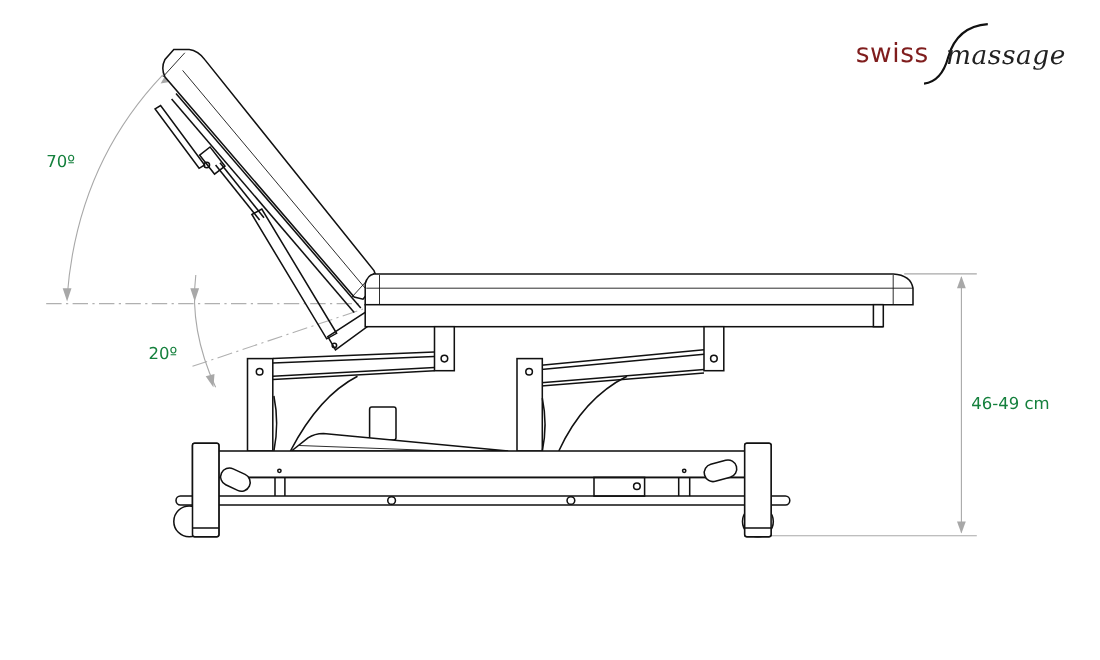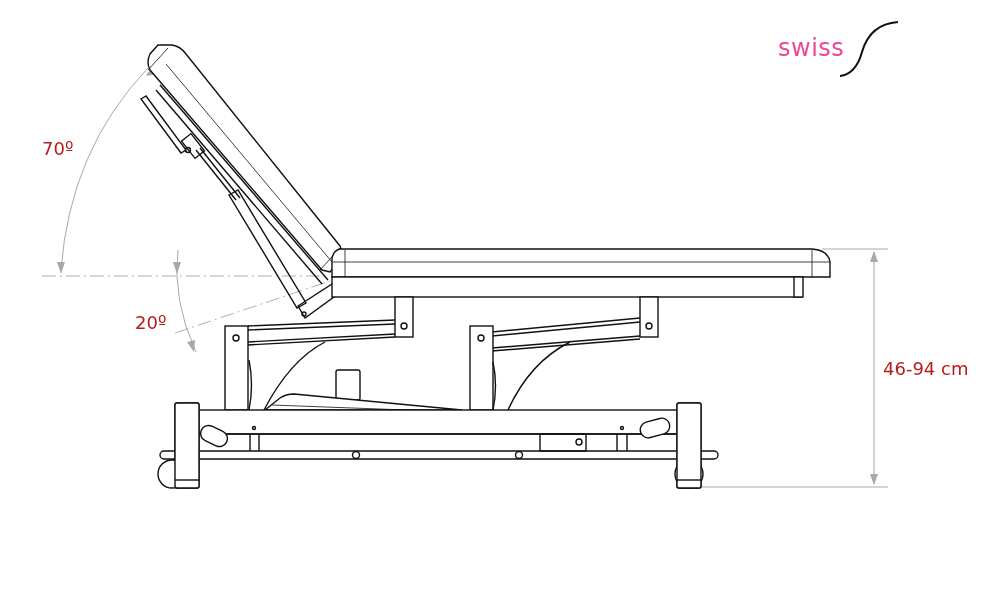--- a/index.html
+++ b/index.html
@@ -1,20 +1,20 @@
 <!DOCTYPE html>
 <html><head>
   <meta charset="utf-8">
   <style>
     html, body { margin:0; padding:0; background:#ffffff; }
     body { width:1000px; height:600px; position:relative; overflow:hidden; font-family:"DejaVu Sans", sans-serif; }
     #stage { position:absolute; left:0; top:0; width:1000px; height:600px; }
-    .lbl { position:absolute; color:#b91c1c; font-family:"DejaVu Sans", sans-serif; font-size:18px; white-space:nowrap; }
+    .lbl { position:absolute; color:#15803d; font-family:"DejaVu Sans", sans-serif; font-size:15px; white-space:nowrap; }
     .logo { position:absolute; left:778px; top:30px; height:50px; width:210px; }
-    .logo-swiss { position:absolute; left:0; top:4px; font-family:"DejaVu Sans", sans-serif; font-size:24px; color:#ec4899; letter-spacing:0.5px; }
+    .logo-swiss { position:absolute; left:0; top:4px; font-family:"DejaVu Sans", sans-serif; font-size:24px; color:#7f1d1d; letter-spacing:0.5px; }
     .logo-massage { position:absolute; left:82px; top:6px; font-family:"DejaVu Serif", serif; font-style:italic; font-size:24px; color:#222; letter-spacing:0.5px; }
     svg .k { stroke:#111; fill:none; stroke-width:1.4; }
     svg .kf { stroke:#111; fill:#fff; stroke-width:1.4; }
     svg .t { stroke:#111; fill:none; stroke-width:0.8; }
     svg .g { stroke:#a8a8a8; fill:none; stroke-width:1; }
     svg .gd { stroke:#b0b0b0; fill:none; stroke-width:1; stroke-dasharray:14 4 2 4; }
     svg .ga { fill:#a8a8a8; stroke:none; }
   </style>
 </head>
 <body>
@@ -129,21 +129,22 @@
       <circle class="kf" cx="689" cy="474" r="14"></circle>
       <rect class="kf" x="175" y="403" width="24" height="85" rx="2"></rect>
       <rect class="kf" x="677" y="403" width="24" height="85" rx="2"></rect>
       <line class="k" x1="175" y1="480" x2="199" y2="480"></line>
       <line class="k" x1="677" y1="480" x2="701" y2="480"></line>
     </g>
   </svg>
 
   <div class="lbl" style="left:42px; top:138px;">70º</div>
   <div class="lbl" style="left:135px; top:312px;">20º</div>
-  <div class="lbl" style="left:883px; top:358px;">46-94 cm</div>
+  <div class="lbl" style="left:883px; top:358px;">46-49 cm</div>
 
   <div class="logo">
     <span class="logo-swiss">swiss</span>
     <svg style="position:absolute; left:62px; top:-12px;" width="60" height="62" viewBox="0 0 60 62">
       <path d="M58,4 Q30,6 22,34 Q16,56 0,58" stroke="#111" stroke-width="2" fill="none"></path>
     </svg>
+    <span class="logo-massage">massage</span>
   </div>
 </div>
 
 </body></html>

